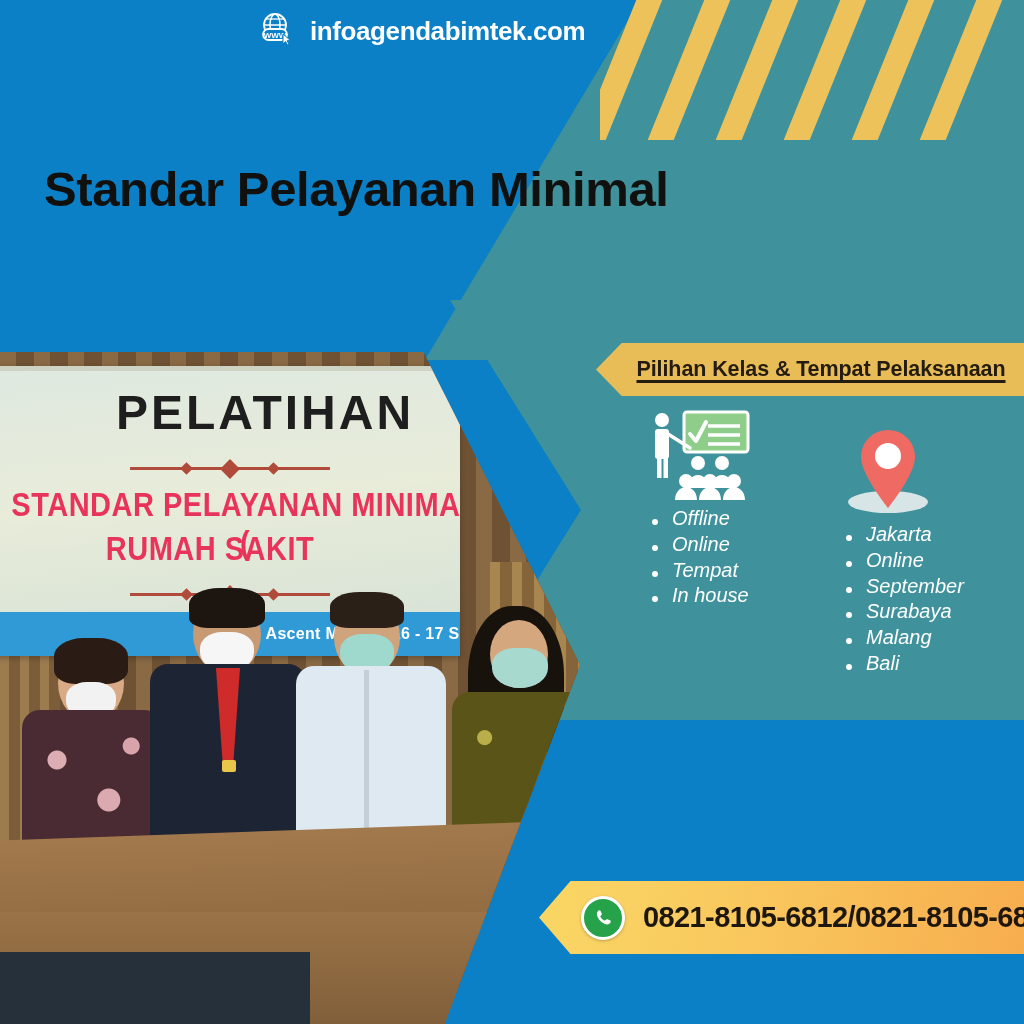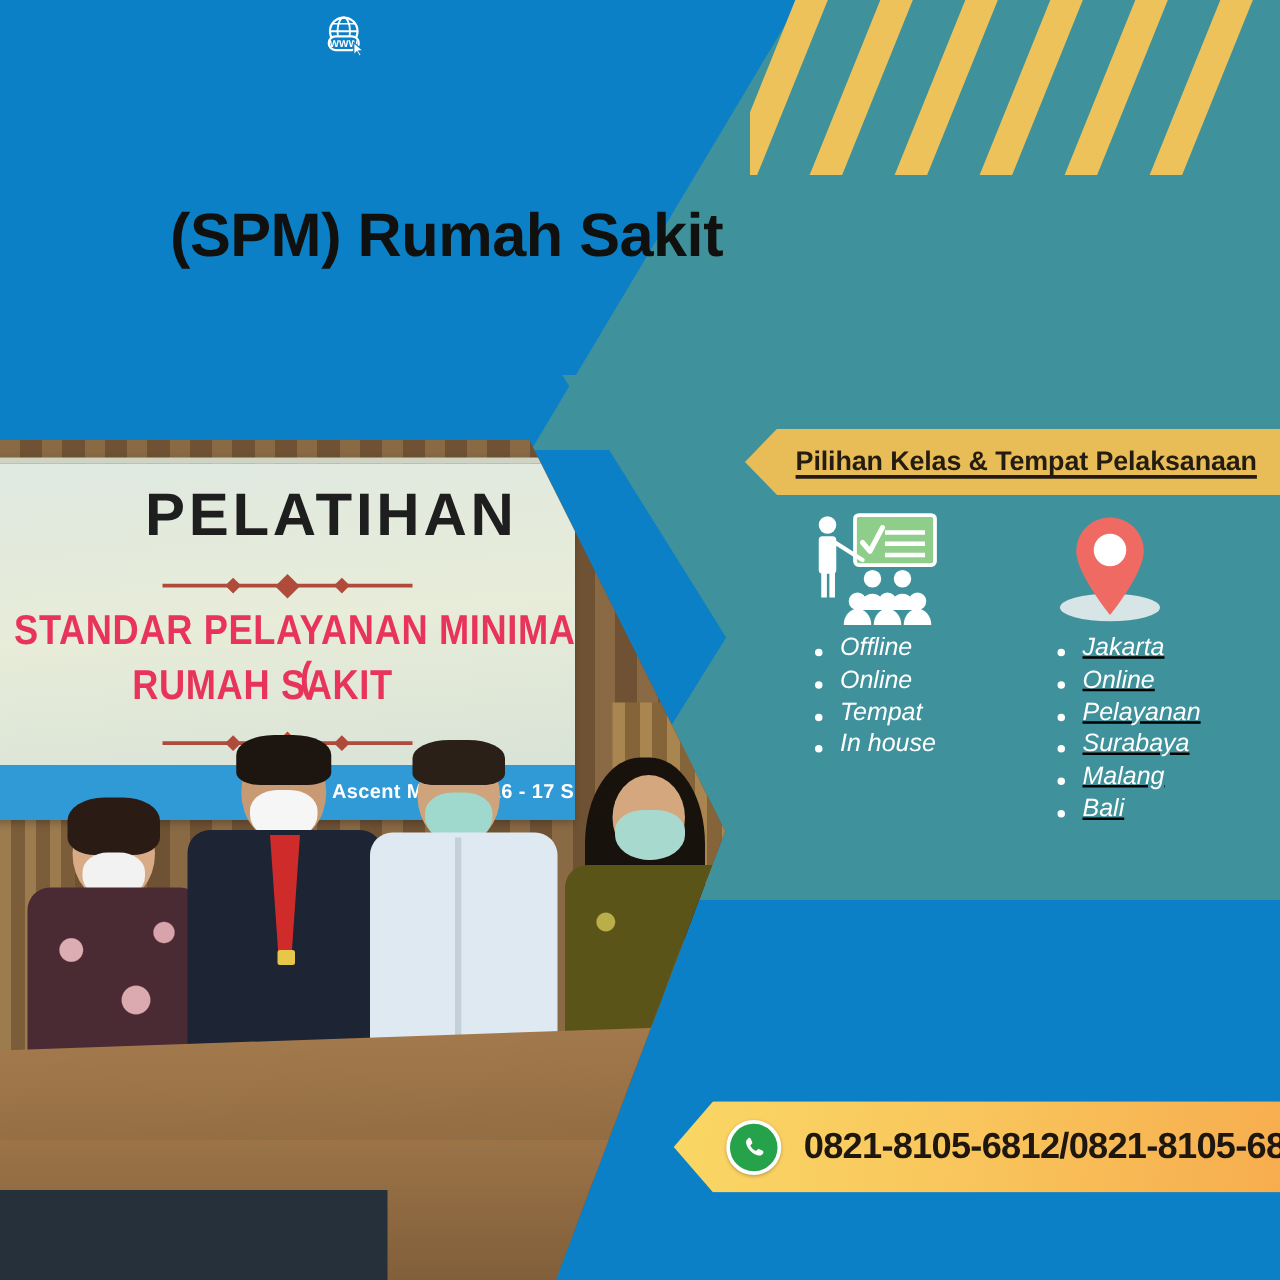--- a/index.html
+++ b/index.html
@@ -148,21 +148,21 @@
   }
   .pill-head span{
     font-size:21.5px; font-weight:700; color:#241c11;
     text-decoration:underline; text-underline-offset:4px;
     text-decoration-thickness:2.5px; letter-spacing:-.1px;
   }
 
   
   .col{ position:absolute; z-index:6; }
   .col-a{ left:646px; top:404px; }
-  .col-b{ left:840px; top:404px;text-decoration:underline; }
+  .col-b{ left:840px; top:420px; }
   .icon-box{ height:96px; display:flex; align-items:flex-end; }
   .opt-list{ list-style:none; margin-top:6px; }
   .opt-list li{
     position:relative; padding-left:26px;
     font-size:20px; font-style:italic; font-weight:400;
     color:#ffffff; line-height:1.29; white-space:nowrap;
   }
   .opt-list li::before{
     content:""; position:absolute; left:6px; top:13px;
     width:6px; height:6px; border-radius:50%; background:#fff;
@@ -231,25 +231,26 @@
       <circle cx="17" cy="15" r="11" fill="none" stroke="#ffffff" stroke-width="1.8"></circle>
       <ellipse cx="17" cy="15" rx="5" ry="11" fill="none" stroke="#ffffff" stroke-width="1.5"></ellipse>
       <line x1="6" y1="15" x2="28" y2="15" stroke="#ffffff" stroke-width="1.5"></line>
       <line x1="8" y1="9" x2="26" y2="9" stroke="#ffffff" stroke-width="1.3"></line>
       <line x1="8" y1="21" x2="26" y2="21" stroke="#ffffff" stroke-width="1.3"></line>
       <rect x="5" y="19" width="24" height="11" rx="5.5" fill="#0b80c6" stroke="#ffffff" stroke-width="1.8"></rect>
       <text x="17" y="27.5" font-family="Liberation Sans, sans-serif" font-size="8" font-weight="bold" fill="#ffffff" text-anchor="middle">WWW</text>
       <path d="M25 24 L25 34 L27.5 31.5 L29.5 35 L31 34 L29 30.8 L32.5 30.5 Z" fill="#ffffff" stroke="#0b80c6" stroke-width="1"></path>
     </svg>
   </span>
+  <span class="site-url">infoagendabimtek.com</span>
 </div>
 
 <div class="headline">
   <div class="title">
-    <span class="l2">(SPM) Rumah Sakit</span>
+    <span>Standar Pelayanan Minimal</span>
   </div>
 </div>
 
 <div class="photo-wrap">
   <div class="photo">
     <div class="room-wall"></div>
     <div class="curtain-left"></div>
     <div class="curtain-right"></div>
 
     <div class="evt-banner">
@@ -365,21 +366,21 @@
   <div class="icon-box">
     <svg width="96" height="94" viewBox="0 0 96 94">
       <ellipse cx="48" cy="80" rx="40" ry="11" fill="#e8eef0" opacity=".9"></ellipse>
       <path d="M48 8 C33 8 21 20 21 35 C21 53 48 86 48 86 C48 86 75 53 75 35 C75 20 63 8 48 8 Z" fill="#ef6a63"></path>
       <circle cx="48" cy="34" r="13" fill="#ffffff"></circle>
     </svg>
   </div>
   <ul class="opt-list">
     <li>Jakarta</li>
     <li>Online</li>
-    <li>Pelayanan</li>
+    <li>September</li>
     <li>Surabaya</li>
     <li>Malang</li>
     <li>Bali</li>
   </ul>
 </div>
 
 <div class="pill-phone">
   <span class="wa-icon">
     <svg width="26" height="26" viewBox="0 0 26 26">
       <path d="M8.4 5.5 c1.1 -.5 1.9 -.2 2.3 .7 l1 2.3 c.3 .7 .1 1.2 -.4 1.7 l-.8 .8 c-.2 .2 -.2 .4 -.1 .7 a9 9 0 0 0 3.9 3.9 c.3 .1 .5 .1 .7 -.1 l.8 -.8 c.5 -.5 1 -.7 1.7 -.4 l2.3 1 c.9 .4 1.2 1.2 .7 2.3 -.6 1.3 -2.1 2 -3.6 1.8 -4.5 -.6 -9.4 -5.5 -10 -10 -.2 -1.5 .5 -3 1.8 -3.6 z" fill="#ffffff"></path>

